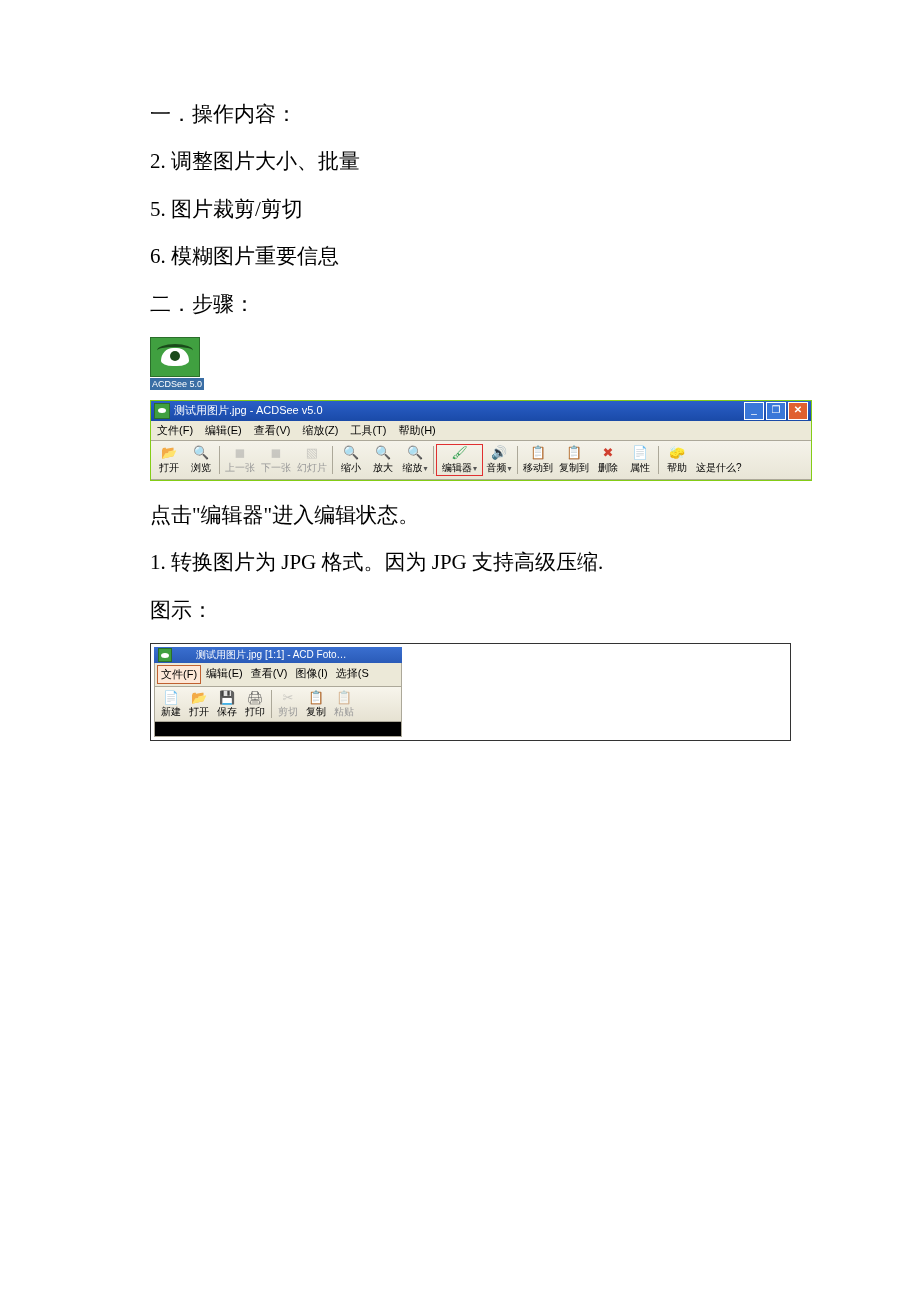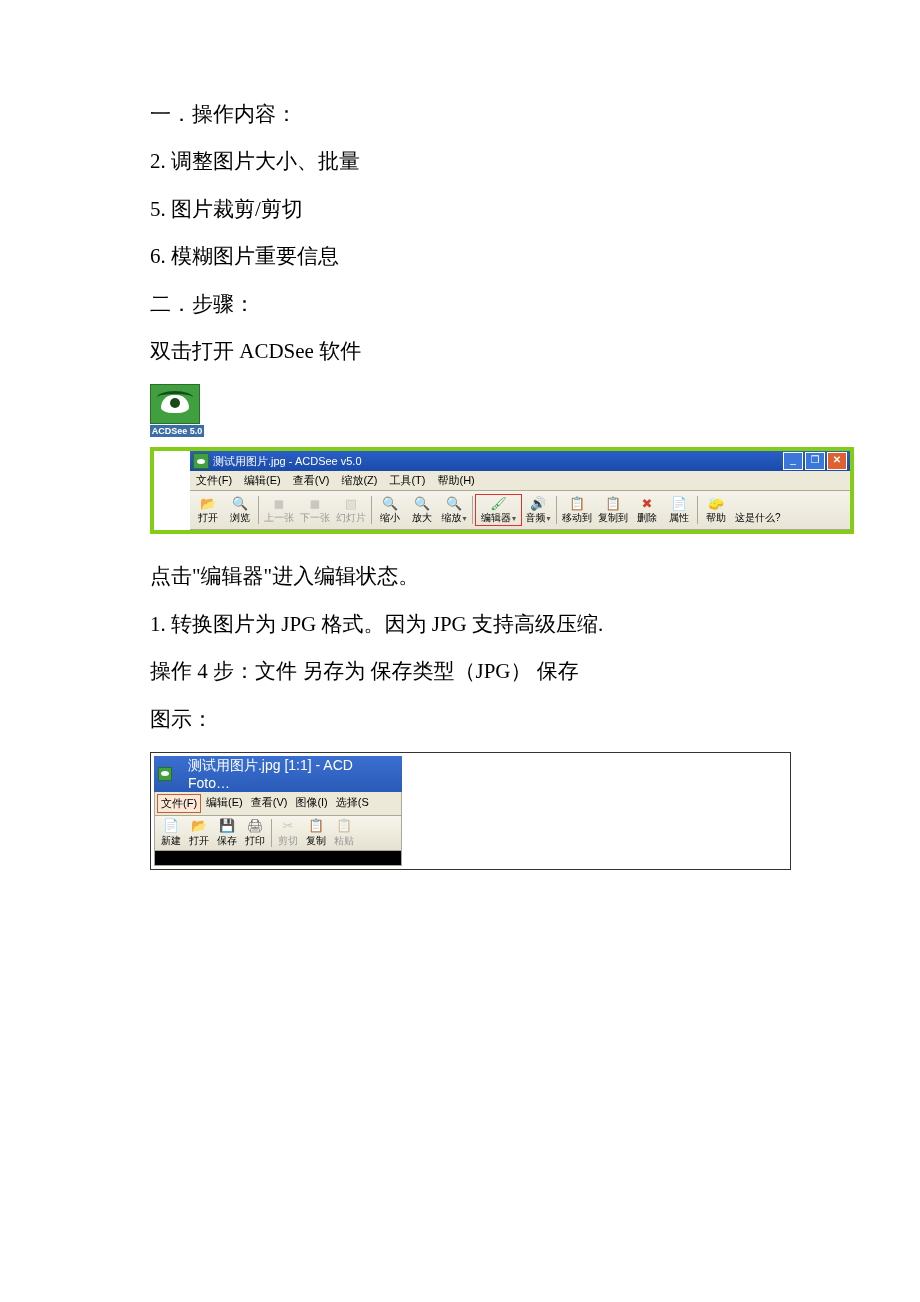--- a/index.html
+++ b/index.html
@@ -15,21 +15,20 @@
   .line {
     font-size: 21px;
     color: #000;
     line-height: 1.4;
     margin: 10px 0 18px 0;
   }
   
   .desktop-icon {
     width: 55px;
     margin: 2px 0 10px 0;
-    font-weight: bold;
   }
   .desktop-icon-img {
     width: 48px;
     height: 38px;
     background: #40a040;
     border: 1px solid #2a6e2a;
     display: flex;
     align-items: center;
     justify-content: center;
     position: relative;
@@ -67,24 +66,23 @@
     font-family: Tahoma, Arial, sans-serif;
     font-size: 9px;
     text-align: center;
     padding: 1px 0;
     width: 54px;
     margin-top: 1px;
   }
   
   .acdsee-window {
     width: 660px;
-    margin: 6px 0 28px 0;
-    border: 4px solid #84cc16;
+    margin: 6px 0 20px 0;
+    border: 1px solid #84cc16;
     font-family: Tahoma, "Microsoft YaHei", Arial, sans-serif;
-    padding-left: 36px;
   }
   .titlebar {
     background: linear-gradient(to bottom, #2a5fc8, #1a4aa8);
     height: 20px;
     display: flex;
     align-items: center;
     padding: 0 3px;
     color: #fff;
     font-size: 11px;
   }
@@ -196,25 +194,25 @@
     padding: 3px;
     background: #fff;
   }
   .editor-inner {
     width: 248px;
     font-family: "SimSun", Tahoma, sans-serif;
   }
   .editor-title {
     background: linear-gradient(to bottom, #3a6fd0, #2a5bb8);
     color: #fff;
-    font-size: 14px;
+    font-size: 10px;
     padding: 1px 4px;
     display: flex;
     align-items: center;
-    gap: 12px;
+    gap: 20px;
   }
   .editor-title .titlebar-icon { width: 12px; height: 12px; }
   .editor-mbar {
     background: #ece9d8;
     border: 1px solid #aca899;
     border-top: none;
     padding: 2px 2px;
     font-size: 11px;
     display: flex;
     gap: 2px;
@@ -244,21 +242,20 @@
 </head>
 <body>
 
 <div class="page">
 
   <div class="line">一．操作内容：</div>
   <div class="line">2. 调整图片大小、批量</div>
   <div class="line">5. 图片裁剪/剪切</div>
   <div class="line">6. 模糊图片重要信息</div>
   <div class="line">二．步骤：</div>
-  <div class="line">双击打开 ACDSee 软件</div>
 
   <div class="desktop-icon">
     <div class="desktop-icon-img">
       <div class="eye-lash"></div>
       <div class="eye"></div>
     </div>
     <div class="desktop-icon-label">ACDSee 5.0</div>
   </div>
 
 
@@ -355,21 +352,20 @@
           <div class="tb-btn">
             <div class="tb-ico"></div>
             <div class="tb-lbl">这是什么?</div>
           </div>
         </div>
     </div>
   </div>
 
   <div class="line">点击"编辑器"进入编辑状态。</div>
   <div class="line">1. 转换图片为 JPG 格式。因为 JPG 支持高级压缩.</div>
-  <div class="line">操作 4 步：文件  另存为  保存类型（JPG） 保存</div>
   <div class="line">图示：</div>
 
   <div class="editor-box">
     <div class="editor-inner">
       <div class="editor-title">
         <span class="titlebar-icon">
             <span class="mini-eye"></span>
           </span>
         <span>测试用图片.jpg [1:1] - ACD Foto…</span>
       </div>

